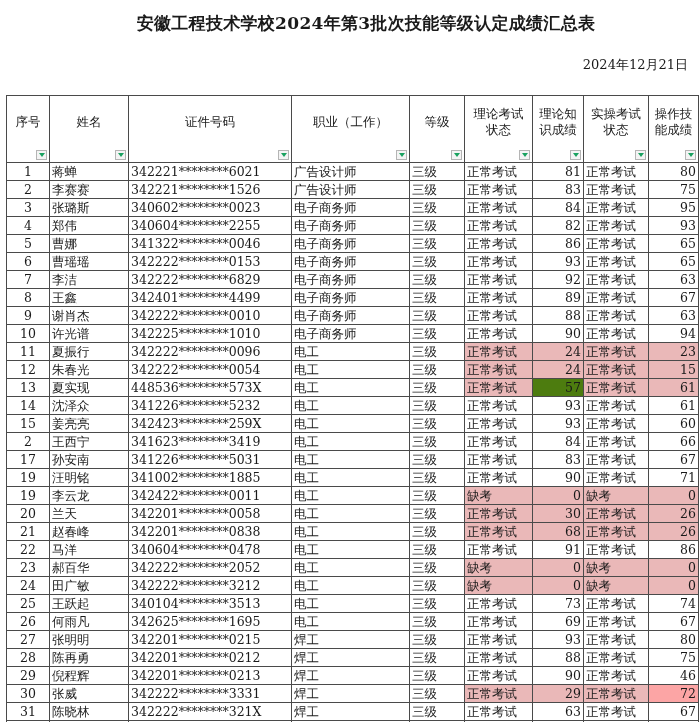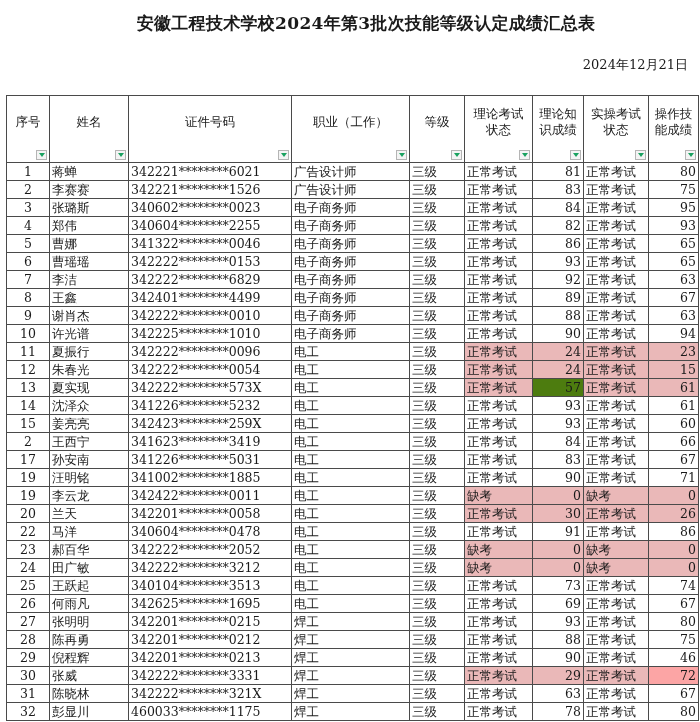--- a/index.html
+++ b/index.html
@@ -235,21 +235,21 @@
         <td class="l">电工</td>
         <td class="l">三级</td>
         <td class="l hi" style="background: rgb(234, 184, 184);">正常考试</td>
         <td class="r hi" style="background: rgb(234, 184, 184);">24</td>
         <td class="l hi" style="background: rgb(234, 184, 184);">正常考试</td>
         <td class="r hi" style="background: rgb(234, 184, 184);">15</td>
       </tr>
       <tr>
         <td class="c">13</td>
         <td class="l">夏实现</td>
-        <td class="l">342222********573X</td>
+        <td class="l">448536********573X</td>
         <td class="l">电工</td>
         <td class="l">三级</td>
         <td class="l hi" style="background: rgb(234, 184, 184);">正常考试</td>
         <td class="r hi" style="background: #4d7c0f;">57</td>
         <td class="l hi" style="background: rgb(234, 184, 184);">正常考试</td>
         <td class="r hi" style="background: rgb(234, 184, 184);">61</td>
       </tr>
       <tr>
         <td class="c">14</td>
         <td class="l">沈泽众</td>
@@ -317,20 +317,31 @@
         <td class="r hi" style="background: rgb(234, 184, 184);">0</td>
       </tr>
       <tr>
         <td class="c">20</td>
         <td class="l">兰天</td>
         <td class="l">342201********0058</td>
         <td class="l">电工</td>
         <td class="l">三级</td>
         <td class="l hi" style="background: rgb(234, 184, 184);">正常考试</td>
         <td class="r hi" style="background: rgb(234, 184, 184);">30</td>
+        <td class="l hi" style="background: rgb(234, 184, 184);">正常考试</td>
+        <td class="r hi" style="background: rgb(234, 184, 184);">26</td>
+      </tr>
+      <tr>
+        <td class="c">21</td>
+        <td class="l">赵春峰</td>
+        <td class="l">342201********0838</td>
+        <td class="l">电工</td>
+        <td class="l">三级</td>
+        <td class="l hi" style="background: rgb(234, 184, 184);">正常考试</td>
+        <td class="r hi" style="background: rgb(234, 184, 184);">68</td>
         <td class="l hi" style="background: rgb(234, 184, 184);">正常考试</td>
         <td class="r hi" style="background: rgb(234, 184, 184);">26</td>
       </tr>
       <tr>
         <td class="c">22</td>
         <td class="l">马洋</td>
         <td class="l">340604********0478</td>
         <td class="l">电工</td>
         <td class="l">三级</td>
         <td class="l">正常考试</td>

